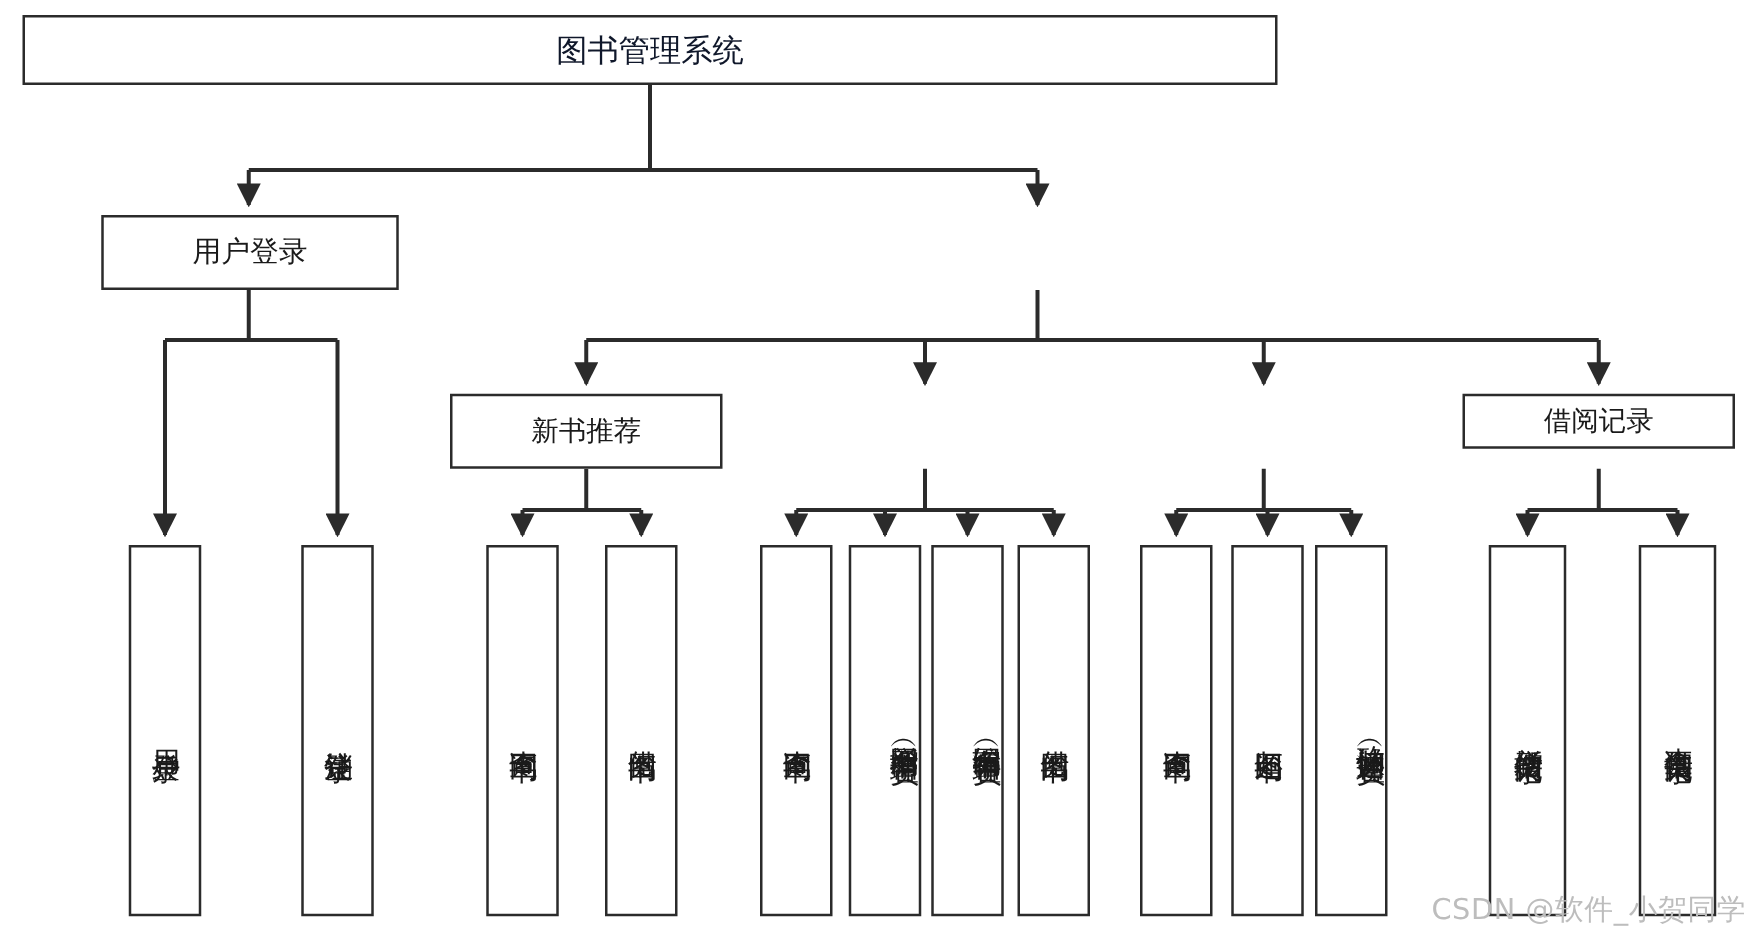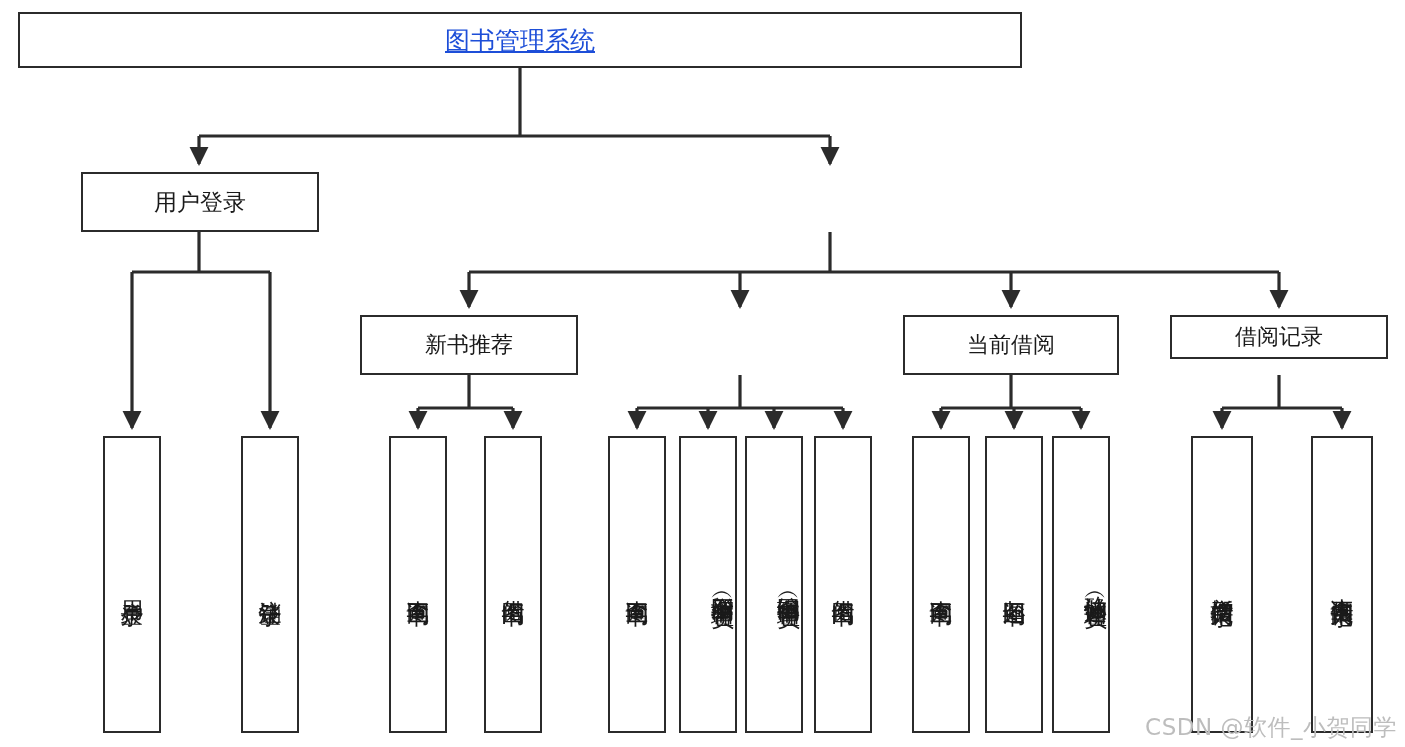--- a/index.html
+++ b/index.html
@@ -118,26 +118,25 @@
       <path d="M 1014 408 L 1014 428" marker-end="url(#arrow)"></path>
       <path d="M 1081 408 L 1081 428" marker-end="url(#arrow)"></path>
 
       <path d="M 1279 375 L 1279 408"></path>
       <path d="M 1222 408 L 1342 408"></path>
       <path d="M 1222 408 L 1222 428" marker-end="url(#arrow)"></path>
       <path d="M 1342 408 L 1342 428" marker-end="url(#arrow)"></path>
     </g>
   </svg>
 
-  <div class="node root" style="left: 18px; top: 12px; width: 1004px; height: 56px; background: rgb(255, 255, 255); border-color: rgb(43, 43, 43); color: #1d4ed8; text-decoration: underline;">图书管理系统</div>
+  <div class="node root" style="left: 18px; top: 12px; width: 1004px; height: 56px; background: rgb(255, 255, 255); border-color: rgb(43, 43, 43); color: #0f172a;">图书管理系统</div>
 
   <div class="node level1" style="left: 81px; top: 172px; width: 238px; height: 60px; background: rgb(255, 255, 255); border-color: rgb(43, 43, 43); color: rgb(26, 26, 26);">用户登录</div>
 
   <div class="node level2" style="left: 360px; top: 315px; width: 218px; height: 60px; background: rgb(255, 255, 255); border-color: rgb(43, 43, 43); color: rgb(26, 26, 26);">新书推荐</div>
-  <div class="node level2" style="left: 903px; top: 315px; width: 216px; height: 60px; background: rgb(255, 255, 255); border-color: rgb(43, 43, 43); color: rgb(26, 26, 26);">当前借阅</div>
   <div class="node level2" style="left: 1170px; top: 315px; width: 218px; height: 44px; background: rgb(255, 255, 255); border-color: rgb(43, 43, 43); color: rgb(26, 26, 26);">借阅记录</div>
 
   <div class="node leaf centered" style="left: 103px; top: 436px; width: 58px; height: 297px; background: rgb(255, 255, 255); border-color: rgb(43, 43, 43); color: rgb(26, 26, 26);">用户登录</div>
   <div class="node leaf centered" style="left: 241px; top: 436px; width: 58px; height: 297px; background: rgb(255, 255, 255); border-color: rgb(43, 43, 43); color: rgb(26, 26, 26);">注销登录</div>
   <div class="node leaf centered" style="left: 389px; top: 436px; width: 58px; height: 297px; background: rgb(255, 255, 255); border-color: rgb(43, 43, 43); color: rgb(26, 26, 26);">查询图书</div>
   <div class="node leaf centered" style="left: 484px; top: 436px; width: 58px; height: 297px; background: rgb(255, 255, 255); border-color: rgb(43, 43, 43); color: rgb(26, 26, 26);">借阅图书</div>
   <div class="node leaf centered" style="left: 608px; top: 436px; width: 58px; height: 297px; background: rgb(255, 255, 255); border-color: rgb(43, 43, 43); color: rgb(26, 26, 26);">查询图书</div>
   <div class="node leaf" style="left: 679px; top: 436px; width: 58px; height: 297px; background: rgb(255, 255, 255); border-color: rgb(43, 43, 43); color: rgb(26, 26, 26);">新增图书（管理员）</div>
   <div class="node leaf" style="left: 745px; top: 436px; width: 58px; height: 297px; background: rgb(255, 255, 255); border-color: rgb(43, 43, 43); color: rgb(26, 26, 26);">编辑图书（管理员）</div>
   <div class="node leaf centered" style="left: 814px; top: 436px; width: 58px; height: 297px; background: rgb(255, 255, 255); border-color: rgb(43, 43, 43); color: rgb(26, 26, 26);">借阅图书</div>

